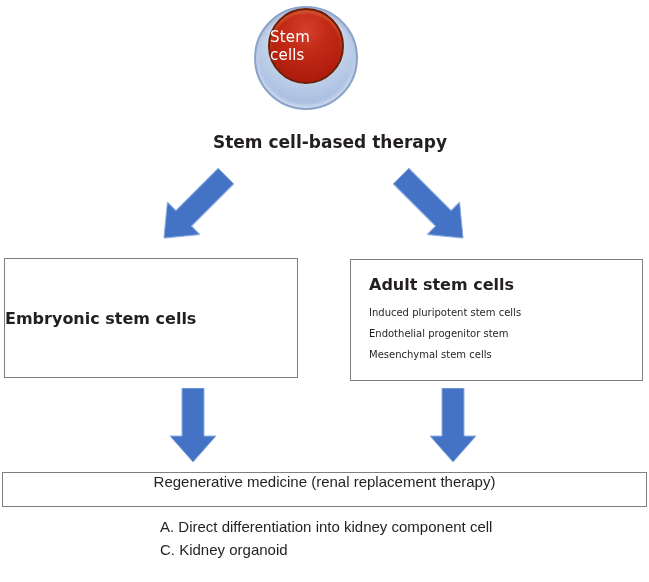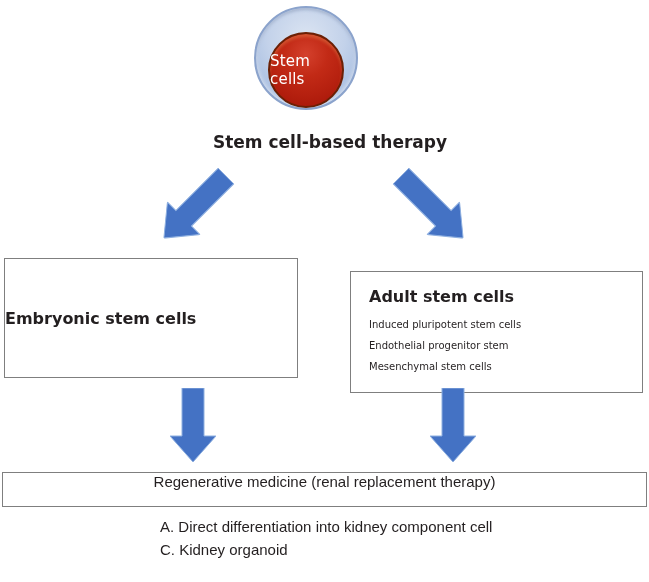--- a/index.html
+++ b/index.html
@@ -13,21 +13,21 @@
   }
   *{box-sizing:border-box;}
   body{margin:0;background:#ffffff;font-family:"DejaVu Sans",sans-serif;color:var(--text);}
   .stage{position:relative;width:649px;height:582px;background:#ffffff;overflow:hidden;}
 
   
   .sphere{
     position:absolute;left:254px;top:6px;width:104px;height:104px;border-radius:50%;
     background:radial-gradient(circle at 50% 30%, #dbe4f2 0%, #c3d2ea 45%, var(--ring-blue) 75%, #9fb6da 100%);
     border:2px solid var(--ring-rim);
-    display:flex;align-items:flex-end;justify-content:center;
+    display:flex;align-items:flex-start;justify-content:center;
     box-shadow:inset 0 -2px 4px rgba(255,255,255,0.6), inset 0 2px 3px rgba(90,110,150,0.35);
   }
   .sphere-core{
     width:76px;height:76px;border-radius:50%;
     background:radial-gradient(circle at 50% 28%, #d4402c 0%, #c22a16 35%, var(--core-red) 65%, #a31407 100%);
     border:2px solid var(--core-rim);
     display:flex;align-items:center;justify-content:center;
     box-shadow:inset 0 3px 3px rgba(255,200,120,0.25);
   }
   .sphere-label{color:#ffffff;font-size:15px;letter-spacing:0.2px;}
@@ -40,21 +40,21 @@
   .arrow{position:absolute;color:var(--arrow);}
   .arrow svg{display:block;}
   .arrow-dl{left:172px;top:163px;transform:rotate(45deg);}
   .arrow-dr{left:409px;top:163px;transform:rotate(-45deg);}
   .arrow-v-left{left:170px;top:388px;}
   .arrow-v-right{left:430px;top:388px;}
 
   .node-box{position:absolute;background:#ffffff;border:1px solid var(--box-border);}
   .box-left{left:4px;top:258px;width:294px;height:120px;display:flex;align-items:center;justify-content:flex-start;}
   .box-left .box-title{font-weight:bold;font-size:16px;}
-  .box-right{left:350px;top:259px;width:293px;height:122px;padding:15px 8px 0 18px;margin-top:12px;}
+  .box-right{left:350px;top:259px;width:293px;height:122px;padding:15px 8px 0 18px;}
   .box-right .box-title{font-weight:bold;font-size:16px;margin:0 0 8px 0;}
   .box-right .box-item{font-size:10px;line-height:21px;}
 
   .box-bottom{left:2px;top:472px;width:645px;height:35px;display:flex;align-items:flex-start;justify-content:center;
     font-family:"Liberation Sans",sans-serif;font-size:15px;}
 
   .outcome-list{position:absolute;left:160px;top:515px;font-family:"Liberation Sans",sans-serif;font-size:15px;}
   .outcome-list .outcome-item{line-height:23px;}
 </style>
 </head>

